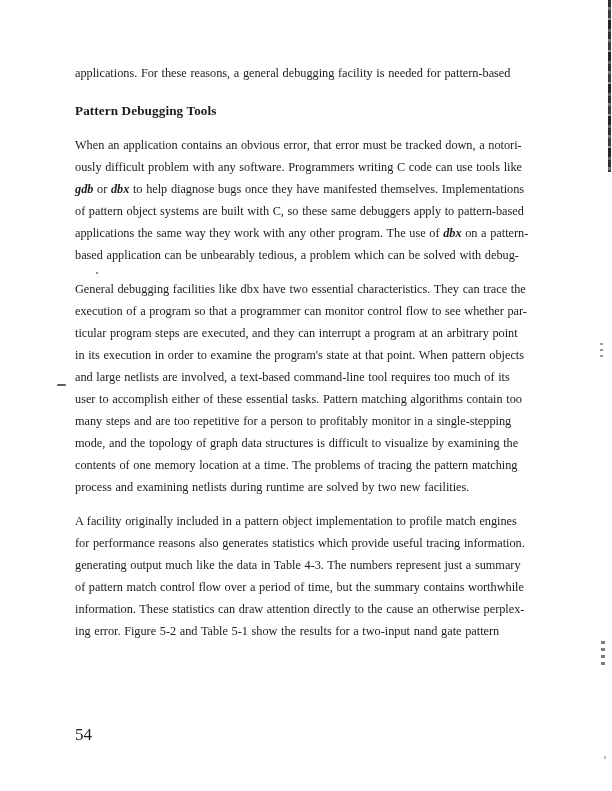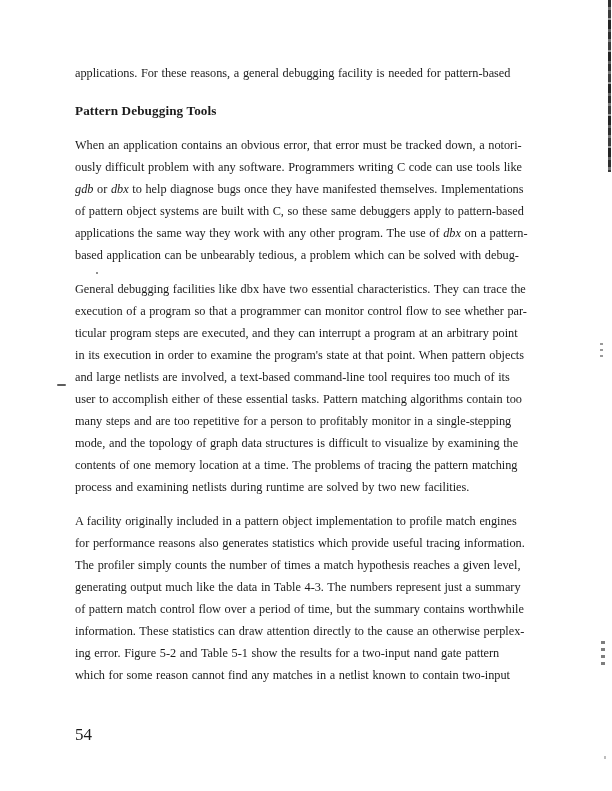--- a/index.html
+++ b/index.html
@@ -40,20 +40,21 @@
   }
   .line {
     font-size: 12.3px;
     line-height: 22px;
     white-space: nowrap;
     letter-spacing: -0.02px;
     word-spacing: 0.6px;
   }
   .line .it {
     font-style: italic;
+    font-weight: bold;
   }
   .page-number {
     position: absolute;
     left: 75px;
     top: 727px;
     font-size: 17px;
     line-height: 16px;
   }
   
   .scan-strip-top-right {
@@ -126,24 +127,22 @@
         <div class="line">and large netlists are involved, a text-based command-line tool requires too much of its</div>
         <div class="line">user to accomplish either of these essential tasks. Pattern matching algorithms contain too</div>
         <div class="line">many steps and are too repetitive for a person to profitably monitor in a single-stepping</div>
         <div class="line">mode, and the topology of graph data structures is difficult to visualize by examining the</div>
         <div class="line">contents of one memory location at a time. The problems of tracing the pattern matching</div>
         <div class="line">process and examining netlists during runtime are solved by two new facilities.</div>
       </div>
       <div class="paragraph">
         <div class="line">A facility originally included in a pattern object implementation to profile match engines</div>
         <div class="line">for performance reasons also generates statistics which provide useful tracing information.</div>
-        <div class="line">The profiler simply counts the number of times a match hypothesis reaches a given level,</div>
         <div class="line">generating output much like the data in Table 4-3. The numbers represent just a summary</div>
         <div class="line">of pattern match control flow over a period of time, but the summary contains worthwhile</div>
         <div class="line">information. These statistics can draw attention directly to the cause an otherwise perplex-</div>
         <div class="line">ing error. Figure 5-2 and Table 5-1 show the results for a two-input nand gate pattern</div>
-        <div class="line">which for some reason cannot find any matches in a netlist known to contain two-input</div>
       </div>
     </div>
 
   <div class="page-number">54</div>
 
 </div>
 
 </body></html>

